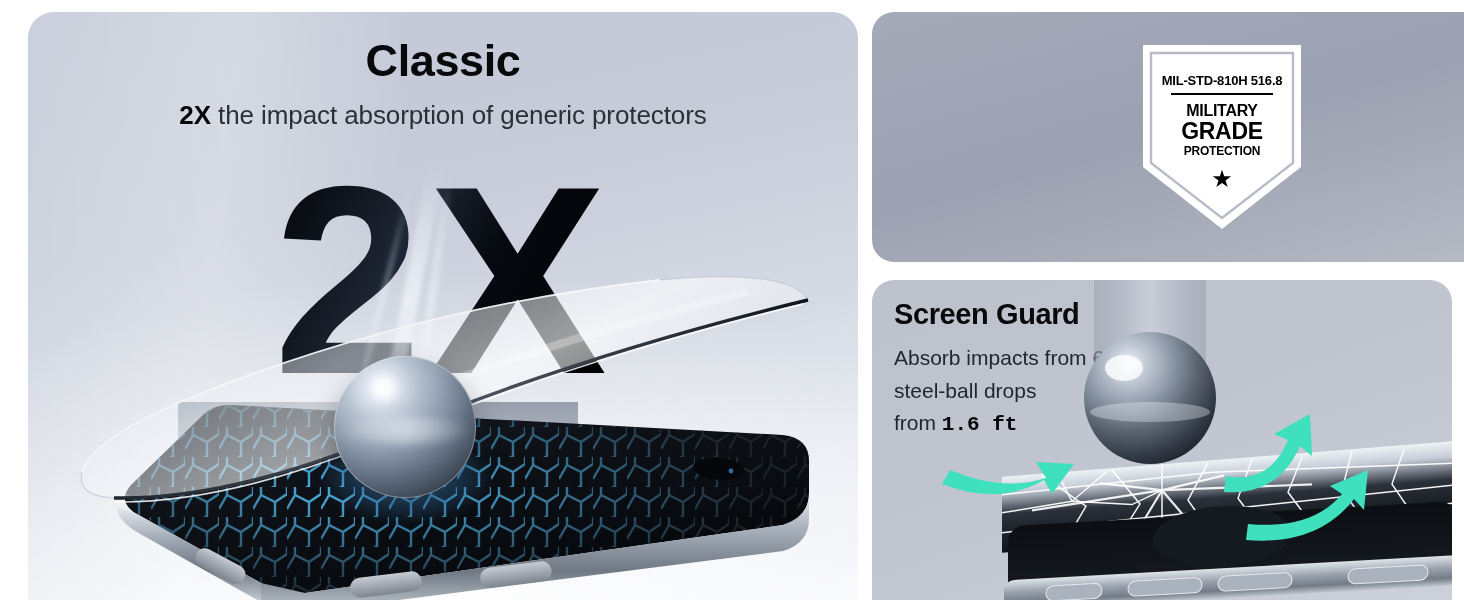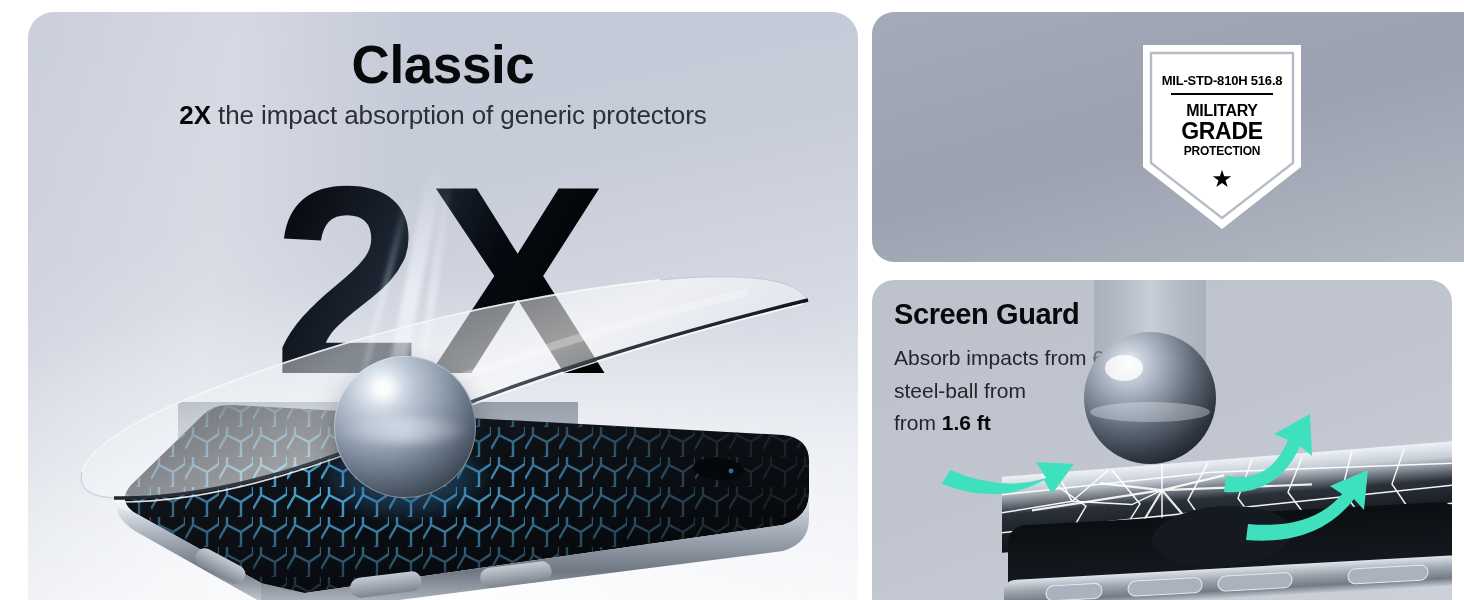--- a/index.html
+++ b/index.html
@@ -18,21 +18,21 @@
       radial-gradient(120% 90% at 50% 100%, rgba(255,255,255,.95) 0%, rgba(255,255,255,.35) 38%, rgba(255,255,255,0) 62%),
       linear-gradient(168deg,#c2c8d6 0%,#c7ccd9 34%,#d6dae4 60%,#e9ecf2 80%,#f6f7fa 100%);
   }
   .panel-classic .sheen{
     position:absolute;left:-12%;top:-10%;width:70%;height:130%;
     background:linear-gradient(104deg,rgba(255,255,255,0) 0%,rgba(255,255,255,.30) 48%,rgba(255,255,255,0) 72%);
     transform:rotate(-8deg);pointer-events:none;
   }
   .classic-title{
     position:absolute;left:0;right:0;top:26px;text-align:center;
-    font-size:53px;font-weight:700;color:#08090b;letter-spacing:-.4px;line-height:1;
+    font-size:45px;font-weight:700;color:#08090b;letter-spacing:-.4px;line-height:1;
   }
   .classic-sub{
     position:absolute;left:0;right:0;top:88px;text-align:center;
     font-size:26px;font-weight:400;color:#2b2f36;letter-spacing:-.1px;white-space:nowrap;
   }
   .classic-sub .hl{font-weight:700;color:#06070a;}
 
   
   .big2x{
     position:absolute;left:0;right:0;top:134px;text-align:center;
@@ -100,21 +100,21 @@
   .b-prot{font-size:12px;font-weight:700;letter-spacing:-.2px;line-height:1.18;}
   .b-star{margin-top:9px;font-size:24px;line-height:1;color:#000;}
 
   
   .panel-guard{
     position:absolute;left:872px;top:280px;width:580px;height:320px;border-radius:22px 22px 0 0;overflow:hidden;
     background:linear-gradient(160deg,#bcc1cc 0%,#c0c5cf 50%,#ccd0d9 100%);
   }
   .guard-title{position:absolute;left:22px;top:18px;font-size:29px;font-weight:700;color:#08090b;letter-spacing:-.4px;}
   .guard-body{position:absolute;left:22px;top:62px;width:300px;font-size:21px;color:#23262c;line-height:1.55;}
-  .guard-body .b{font-weight:700;color:#06070a;}
+  .guard-body .b{font-weight:700;color:#06070a;font-family:Liberation Mono, monospace;}
   .guard-scene{position:absolute;left:140px;top:0;width:440px;height:320px;pointer-events:none;}
 
   svg{display:block;overflow:visible;}
 </style>
 </head>
 <body>
 
 <div class="stage">
 
   <section class="panel-classic">
@@ -226,21 +226,21 @@
         <div class="b-prot">PROTECTION</div>
         <div class="b-star">★</div>
       </div>
     </div>
   </section>
 
   <section class="panel-guard">
     <div class="guard-title">Screen Guard</div>
     <div class="guard-body">
       <div>Absorb impacts from 64 g</div>
-      <div>steel-ball from</div>
+      <div>steel-ball drops</div>
       <div><span>from </span><span class="b">1.6 ft</span></div>
     </div>
 
     <svg class="guard-scene" viewBox="0 0 440 320">
       <defs>
         <linearGradient id="tube" x1="0" y1="0" x2="1" y2="0">
           <stop offset="0" stop-color="#9aa1ad" stop-opacity=".55"></stop>
           <stop offset=".5" stop-color="#ccd2dc" stop-opacity=".8"></stop>
           <stop offset="1" stop-color="#9aa1ad" stop-opacity=".55"></stop>
         </linearGradient>

